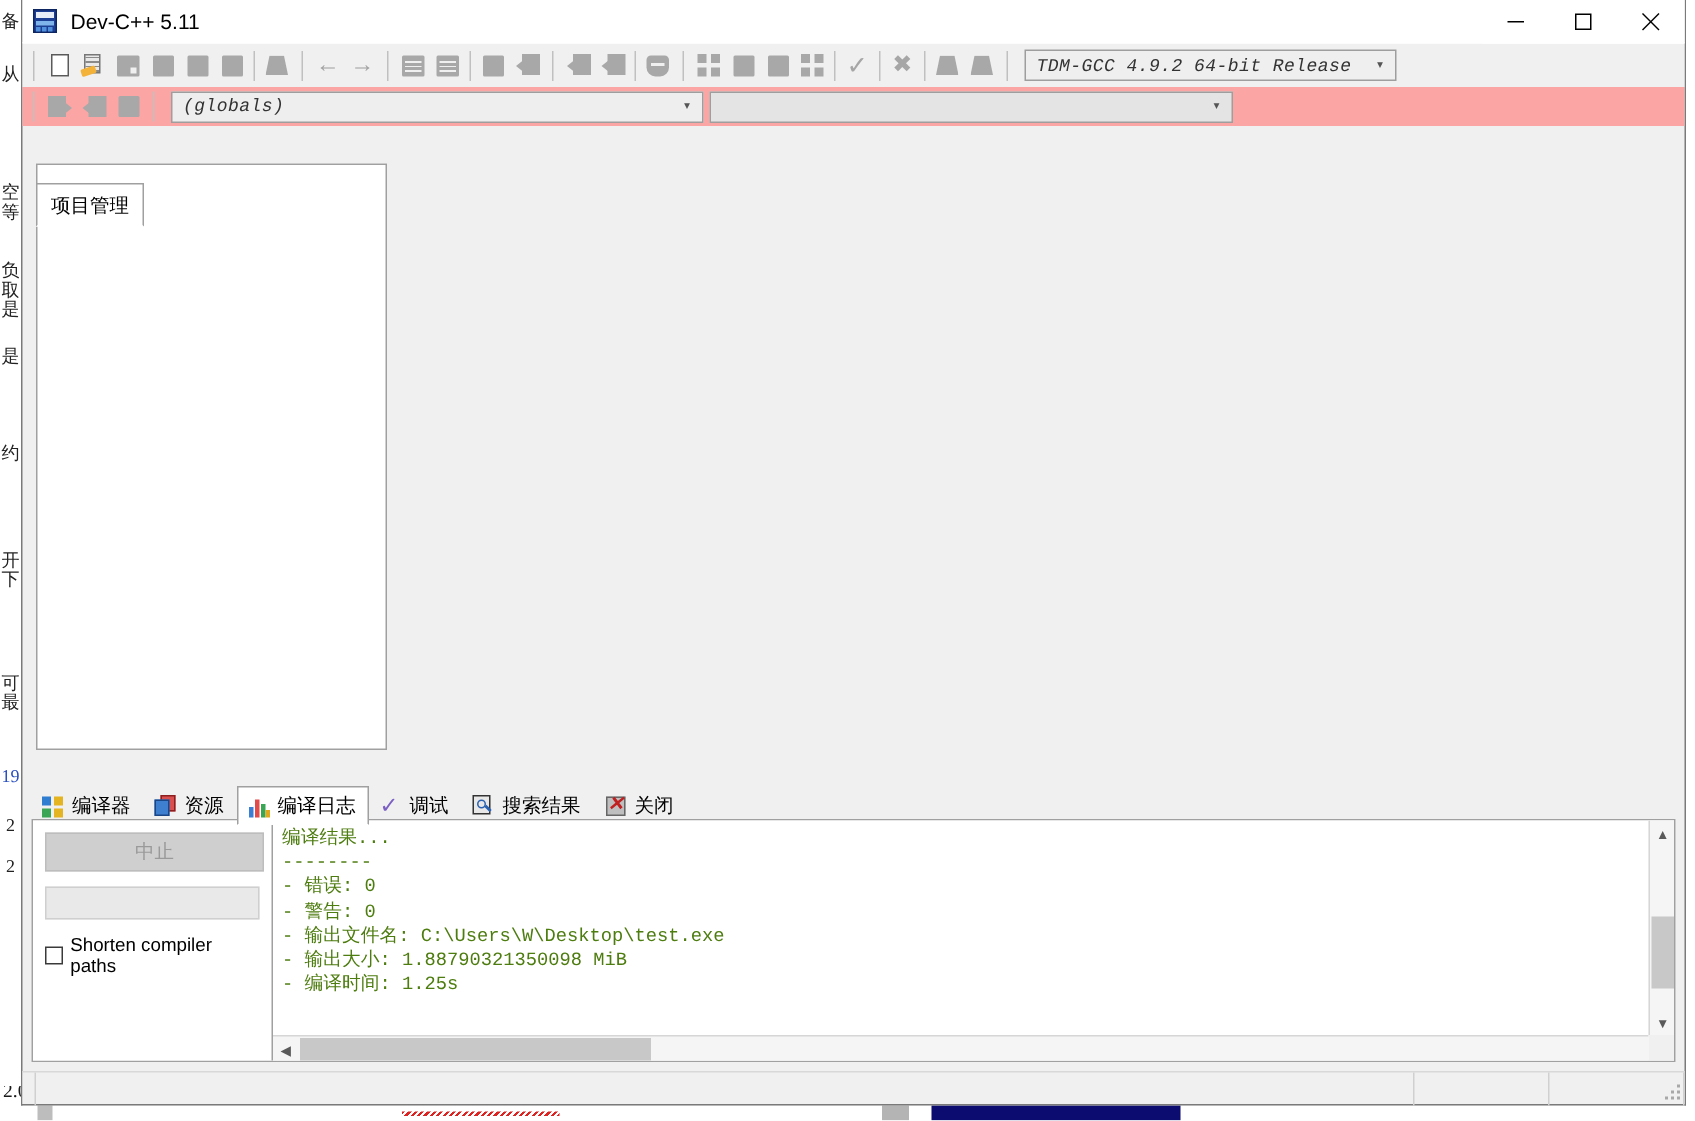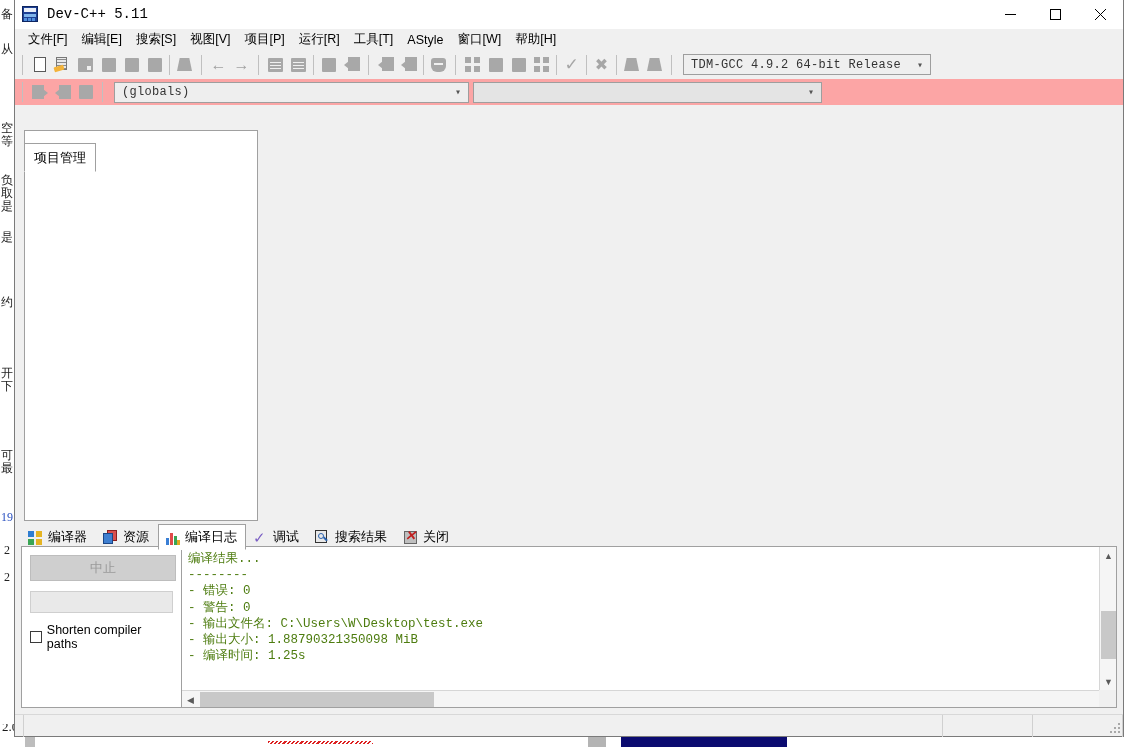--- a/index.html
+++ b/index.html
@@ -66,21 +66,21 @@
     position: absolute; left: 1px; top: 7px; width: 12px; height: 3px; background: #7fb4ea;
   }
   .title-icon .band2 {
     position: absolute; left: 1px; top: 1px; width: 12px; height: 4px; background: #e8eef8;
   }
   .title-icon .sq1 { position:absolute; left:1px; top:11px; width:3px; height:3px; background:#4f8fdc;}
   .title-icon .sq2 { position:absolute; left:5px; top:11px; width:3px; height:3px; background:#4f8fdc;}
   .title-icon .sq3 { position:absolute; left:9px; top:11px; width:3px; height:3px; background:#4f8fdc;}
   .title-text {
     position: absolute; left: 32px; top: 6px; font-size: 14px; color: #000;
-    font-family: Liberation Mono, monospace;
+    font-family: Liberation Sans, sans-serif;
   }
   .win-btns { position: absolute; right: 0; top: 0; height: 29px; display: flex; }
   .win-btn {
     width: 45px; height: 29px; display: flex; align-items: center; justify-content: center;
     color: #000; font-size: 13px; background: #ffffff;
   }
   .win-btn svg { display: block; }
 
   
   .menubar {
@@ -146,21 +146,21 @@
   }
   .icon-sq-dot { position: relative; width: 15px; height: 14px; background: #a8a8a8; border-radius:1px;}
   .icon-sq-dot:after { content:''; position:absolute; right:2px; bottom:2px; width:4px;height:4px;background:#f0f0f0;}
 
   .combo {
     height: 21px; border: 1px solid #9e9e9e; background: #efefef;
     display: flex; align-items: center; position: relative;
     font-family: "Liberation Mono", monospace; font-size: 12px; color: #333;
     padding-left: 7px;
   }
-  .combo .cv { flex: 1; white-space: nowrap; overflow: hidden; letter-spacing: .3px; }
+  .combo .cv { flex: 1; white-space: nowrap; overflow: hidden; letter-spacing: .3px; font-style: italic; }
   .combo .chev {
     width: 20px; display: flex; align-items: center; justify-content: center;
     color: #555; font-size: 10px;
   }
   .combo-compiler { width: 248px; margin-left: 8px; }
 
   .toolrow2 { height: 26px; background: #fca5a5; display: flex; align-items: center; flex: none; padding-left: 4px; }
   .combo-globals { width: 355px; margin-left: 8px; background: #eeeeee; }
   .combo-empty { width: 349px; margin-left: 4px; background: #e4e4e4; }
 
@@ -342,32 +342,20 @@
         </div>
         <div class="win-btn">
           <svg width="13" height="13" viewBox="0 0 13 13">
               <line x1="1" y1="1" x2="12" y2="12" stroke="#000" stroke-width="1"></line>
               <line x1="12" y1="1" x2="1" y2="12" stroke="#000" stroke-width="1"></line>
             </svg>
         </div>
       </div>
     </div>
 
-    <div class="menubar">
-      <div class="menu-item">文件[F]</div>
-      <div class="menu-item">编辑[E]</div>
-      <div class="menu-item">搜索[S]</div>
-      <div class="menu-item">视图[V]</div>
-      <div class="menu-item">项目[P]</div>
-      <div class="menu-item">运行[R]</div>
-      <div class="menu-item">工具[T]</div>
-      <div class="menu-item">AStyle</div>
-      <div class="menu-item">窗口[W]</div>
-      <div class="menu-item">帮助[H]</div>
-    </div>
 
     <div class="toolrow">
       <div class="tsep"></div>
       <div class="tgrp">
         <div class="tbtn">
             <span class="icon-page"></span>
           </div>
         <div class="tbtn">
           <span class="icon-open">
               <i class="doc"></i>

